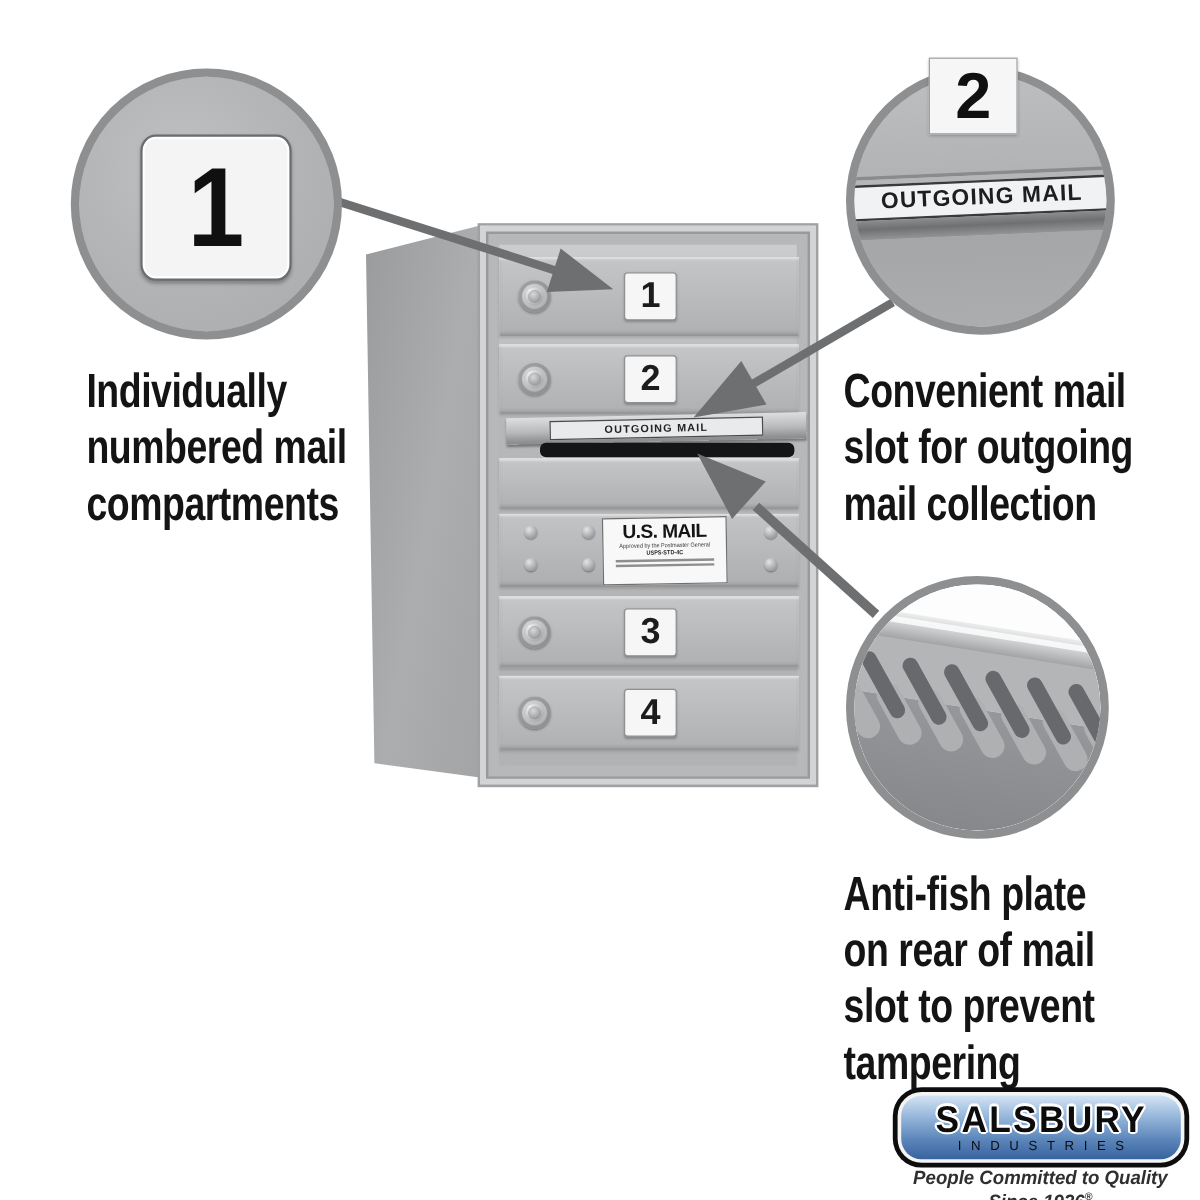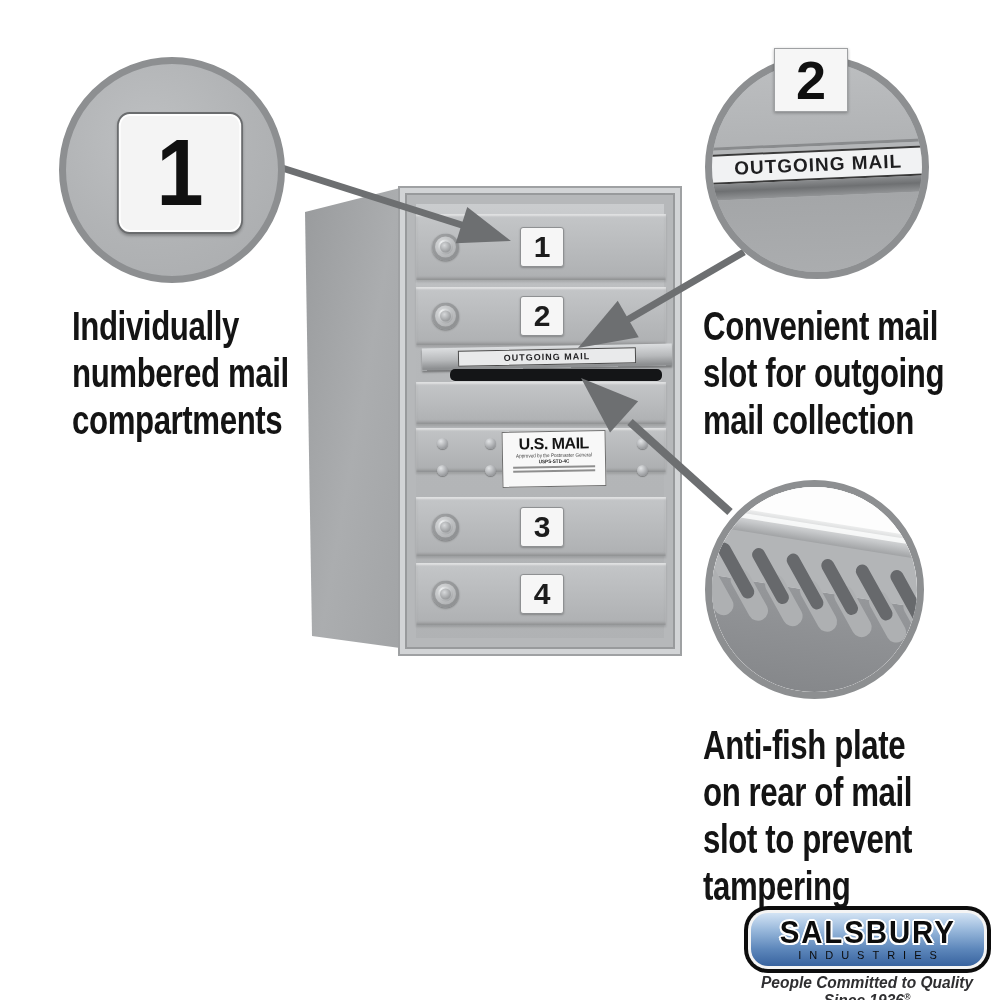--- a/index.html
+++ b/index.html
@@ -67,21 +67,21 @@
   .lock::after{content:'';position:absolute;inset:8px;border-radius:50%;
                background:radial-gradient(circle at 40% 35%,#d6d8da,#808284);}
   .hood{position:absolute;left:22px;top:158px;width:250px;height:22px;transform:rotate(-1.2deg);
         background:linear-gradient(180deg,#dcdee0,#b7b9bb 55%,#8d8f91 92%);
         box-shadow:0 2px 2px rgba(0,0,0,.35);display:flex;align-items:center;justify-content:center;}
   .hood-sticker{width:176px;height:14px;background:#e9eaeb;border:1px solid #4a4a4a;display:flex;
                 align-items:center;justify-content:center;font-size:9px;font-weight:bold;
                 letter-spacing:1px;color:#232325;}
   .slot{position:absolute;left:50px;top:181px;width:212px;height:12px;border-radius:5px;background:#141517;
         box-shadow:0 1px 1px rgba(255,255,255,.4);}
-  .us-panel{position:absolute;left:16px;top:240px;width:250px;height:44px;
+  .us-panel{position:absolute;left:16px;top:240px;width:250px;height:61px;
             background:linear-gradient(180deg,#c2c4c6,#acaeb0);
             box-shadow:inset 0 2px 2px rgba(255,255,255,.5),inset 0 -2px 3px rgba(0,0,0,.18),0 2px 2px rgba(0,0,0,.12);}
   .rivet{position:absolute;width:11px;height:11px;border-radius:50%;
          background:radial-gradient(circle at 35% 30%,#e2e4e6,#9b9da0 70%,#87898c);
          box-shadow:0 1px 1px rgba(0,0,0,.3);}
   .us-label{position:absolute;left:86px;top:3px;width:104px;height:56px;background:#f8f8f8;
             border:1px solid #6f6f6f;transform:rotate(-1deg);text-align:center;box-sizing:border-box;
             overflow:hidden;}
   .us-title{font-size:16px;line-height:17px;font-weight:bold;color:#151515;margin-top:3px;letter-spacing:-0.5px;}
   .us-tiny{font-size:5px;line-height:6px;color:#3c3c3c;transform:scaleX(.92);}

